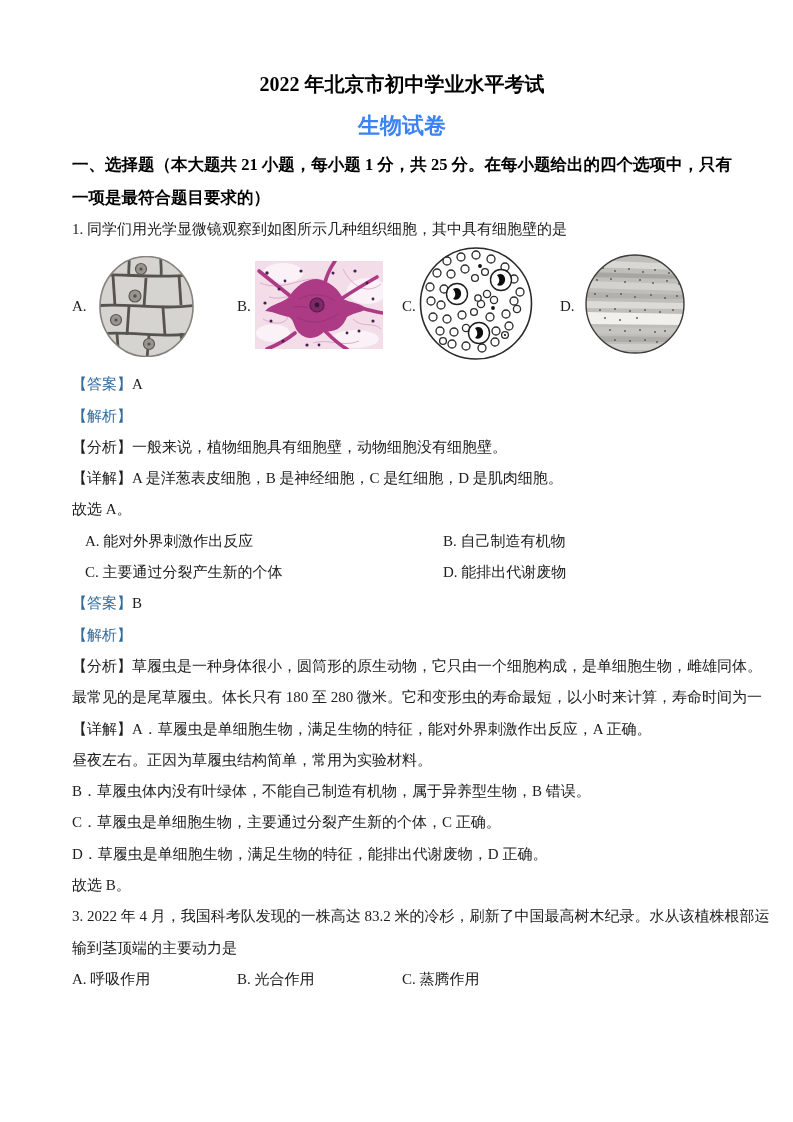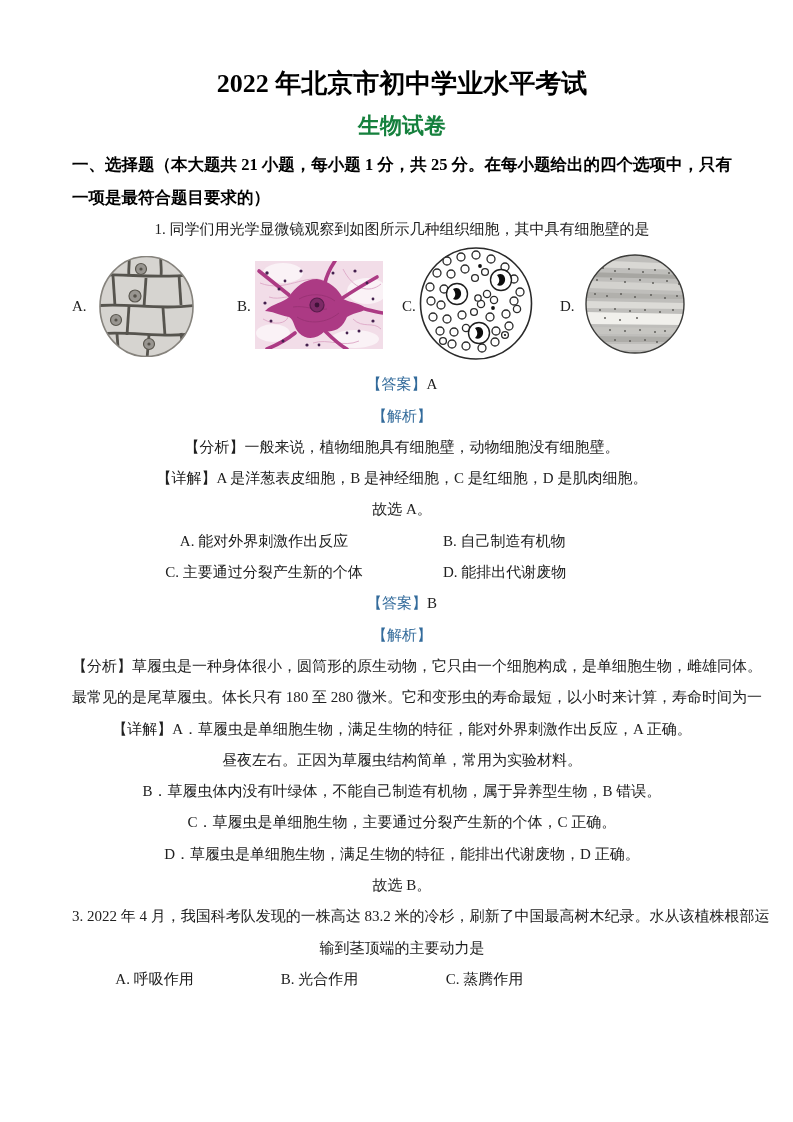--- a/index.html
+++ b/index.html
@@ -9,38 +9,38 @@
     background:#ffffff;
     box-sizing:border-box;
     padding:62px 61px 0 72px;
     overflow:hidden;
     font-family:"Liberation Serif","DejaVu Serif",serif;
     color:#202020;
   }
   .doc-title{
     margin:6px 0 0 0;
     text-align:center;
-    font-size:26px;line-height:32px;
+    font-size:20px;line-height:32px;
     font-weight:bold;color:#000;
   }
   .doc-subtitle{
     margin:10px 0 0 0;
     text-align:center;
     font-size:22px;line-height:32px;
-    font-weight:bold;color:#15803d;
+    font-weight:bold;color:#3b82f6;
   }
   .sec-line{
     font-weight:bold;color:#000;
     font-size:16.5px;line-height:33px;
     white-space:nowrap;
   }
   .sec-block{margin-top:6px;}
   .body-line{
     font-size:15px;line-height:31.3px;
-    white-space:nowrap;color:#202020;text-align:center;
+    white-space:nowrap;color:#202020;
   }
   .mt8{margin-top:8px;}
   .blue{color:#336b9b;}
   .figure-row{
     position:relative;
     height:114px;
     margin-top:2px;
   }
   .fig-label{
     position:absolute;top:51px;

